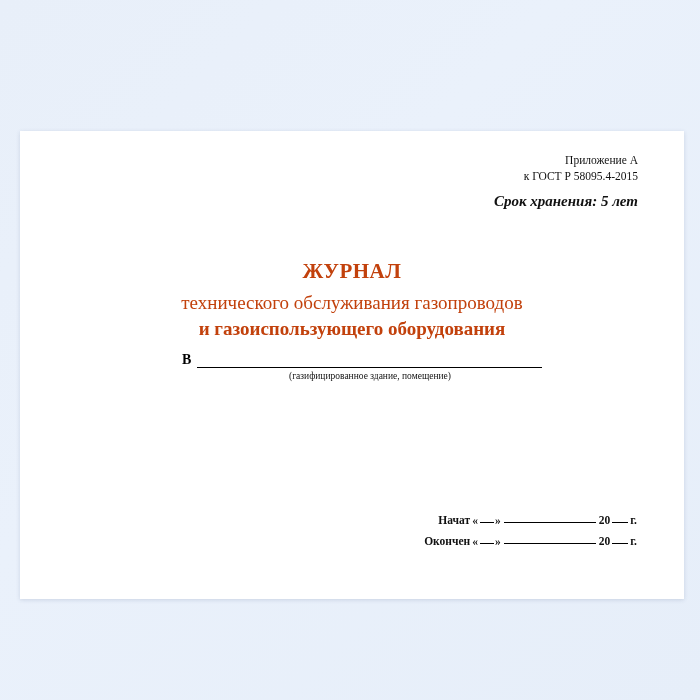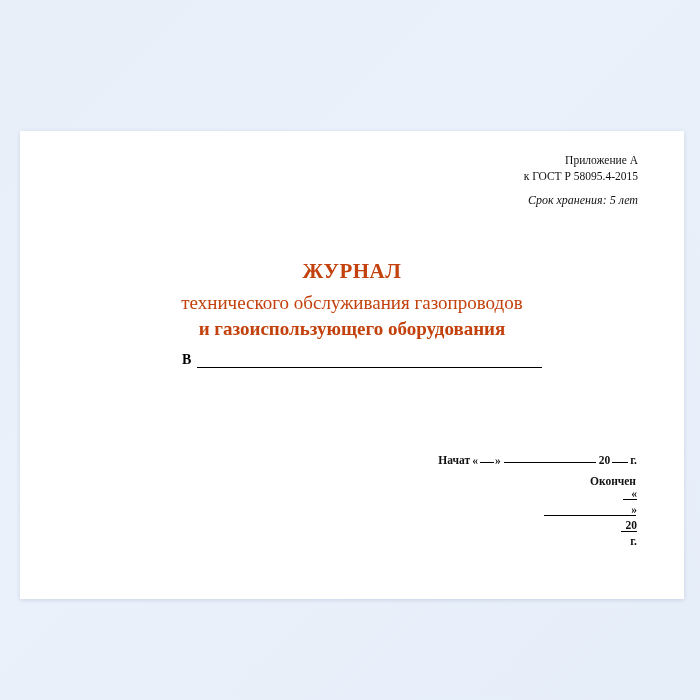--- a/index.html
+++ b/index.html
@@ -41,23 +41,23 @@
     text-align: right;
     font-size: 11.5px;
     line-height: 1.35;
     color: #111;
   }
   .storage-line {
     position: absolute;
     right: 46px;
     top: 62px;
     text-align: right;
-    font-size: 12px;
+    font-size: 15px;
     font-style: italic;
-    font-weight: normal;
+    font-weight: bold;
     color: #111;
   }
   .title-block {
     position: absolute;
     left: 0;
     right: 0;
     top: 128px;
     text-align: center;
     color: #c2410c;
   }
@@ -115,21 +115,21 @@
     color: #111;
   }
   .footer-row {
     display: flex;
     justify-content: flex-end;
     align-items: flex-end;
     margin-bottom: 9px;
     white-space: nowrap;
     text-align: right;
   }
-  .footer-row:last-child { margin-bottom: 0; flex-direction: column; }
+  .footer-row:last-child { margin-bottom: 0; }
   .fr-label { padding-right: 2px; }
   .fr-quote { padding-right: 1px; }
   .fr-dash {
     display: inline-block;
     width: 14px;
     border-bottom: 1px solid #000;
     margin: 0 1px 3px 1px;
   }
   .fr-line {
     display: inline-block;
@@ -162,20 +162,21 @@
       <div class="title-block">
         <div class="title-main">ЖУРНАЛ</div>
         <div class="title-sub1">технического обслуживания газопроводов</div>
         <div class="title-sub2">и газоиспользующего оборудования</div>
       </div>
 
       <div class="in-row">
         <span class="in-label">В</span>
         <span class="in-fill"></span>
       </div>
+      <div class="in-caption">(газифицированное здание, помещение)</div>
 
       <div class="footer-block">
         <div class="footer-row">
           <span class="fr-label">Начат</span>
           <span class="fr-quote">«</span>
           <span class="fr-dash"></span>
           <span class="fr-quote">»</span>
           <span class="fr-line"></span>
           <span class="fr-year">20</span>
           <span class="fr-shortline"></span>

